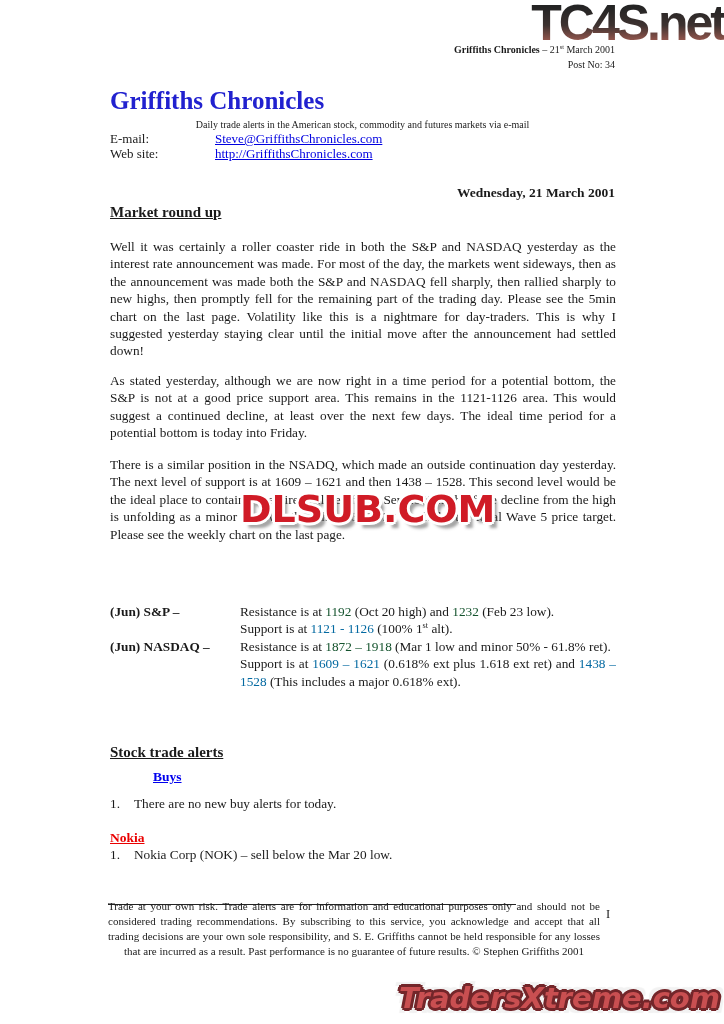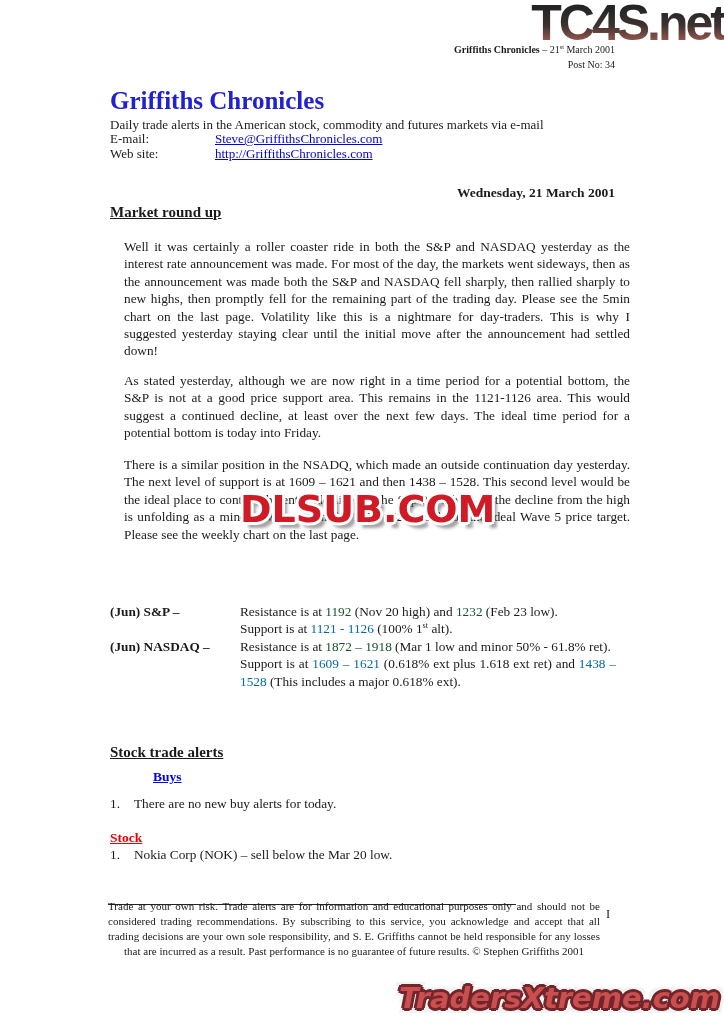--- a/index.html
+++ b/index.html
@@ -67,39 +67,39 @@
 
   
   .masthead { left: 110px; top: 87px; width: 505px; }
   .masthead-title {
     font-size: 25px;
     font-weight: 700;
     color: #2121cf;
     line-height: 28px;
     margin-bottom: 3px;
   }
-  .masthead-tagline { font-size: 13px; line-height: 14px; }
+  .masthead-tagline { font-size: 10px; line-height: 14px; text-align: center; }
   .contact-row { font-size: 13px; line-height: 14.5px; display: flex; }
   .contact-label { width: 105px; flex: 0 0 105px; }
   a.doc-link, .link { color: #0000e0; text-decoration: underline; }
 
   .dateline {
     left: 110px; top: 185px; width: 505px;
     text-align: right;
     font-weight: 700;
     font-size: 13.5px;
   }
   .section-heading {
     left: 110px;
     font-size: 15px;
     font-weight: 700;
     text-decoration: underline;
   }
   .para {
-    left: 124px; width: 506px;
+    left: 110px; width: 506px;
     font-size: 13.3px;
     line-height: 17.4px;
     text-align: justify;
     font-family: Liberation Serif, serif;
   }
 
   
   .levels { left: 110px; top: 603px; width: 506px; font-size: 13.3px; line-height: 17.4px; }
   .level-row { display: flex; }
   .level-label { flex: 0 0 130px; font-weight: 700; }
@@ -159,42 +159,42 @@
 <div class="abs para" style="top:238px;">Well it was certainly a roller coaster ride in both the S&amp;P and NASDAQ yesterday as the interest rate announcement was made. For most of the day, the markets went sideways, then as the announcement was made both the S&amp;P and NASDAQ fell sharply, then rallied sharply to new highs, then promptly fell for the remaining part of the trading day. Please see the 5min chart on the last page. Volatility like this is a nightmare for day-traders. This is why I suggested yesterday staying clear until the initial move after the announcement had settled down!</div>
 <div class="abs para" style="top:372px;">As stated yesterday, although we are now right in a time period for a potential bottom, the S&amp;P is not at a good price support area. This remains in the 1121-1126 area. This would suggest a continued decline, at least over the next few days. The ideal time period for a potential bottom is today into Friday.</div>
 <div class="abs para" style="top:456px;">There is a similar position in the NSADQ, which made an outside continuation day yesterday. The next level of support is at 1609 – 1621 and then 1438 – 1528. This second level would be the ideal place to contain the entire decline off the Sep 2000 high. If the decline from the high is unfolding as a minor 5 waves then the 1438-1528 would be the ideal Wave 5 price target. Please see the weekly chart on the last page.</div>
 
 <div class="abs dlsub-logo">DLSUB.COM</div>
 
 <div class="abs levels">
   <div class="level-row">
     <div class="level-label">(Jun) S&amp;P –</div>
     <div class="level-body">
-      <div><span>Resistance is at </span><span class="red">1192</span><span> (Nov 20 high) and </span><span class="red">1232</span><span> (Feb 23 low).</span></div>
+      <div><span>Resistance is at </span><span class="red">1192</span><span> (Oct 20 high) and </span><span class="red">1232</span><span> (Feb 23 low).</span></div>
       <div><span>Support is at </span><span class="blue">1121 - 1126</span><span> (100% 1</span><span class="sup">st</span><span> alt).</span></div>
     </div>
   </div>
   <div class="level-row">
     <div class="level-label">(Jun) NASDAQ –</div>
     <div class="level-body">
       <div><span>Resistance is at </span><span class="red">1872 – 1918</span><span> (Mar 1 low and minor 50% - 61.8% ret).</span></div>
       <div><span>Support is at </span><span class="blue">1609 – 1621</span><span> (0.618% ext plus 1.618 ext ret) and </span><span class="blue">1438 – 1528</span><span> (This includes a major 0.618% ext).</span></div>
     </div>
   </div>
 </div>
 
 <div class="abs section-heading" style="top:744px;">Stock trade alerts</div>
 
 <div class="abs sub-heading blue-h" style="top:769px;margin-left:43px;">Buys</div>
 <div class="abs alert-item" style="top:795px;">
   <span class="alert-num">1.</span>
   <span>There are no new buy alerts for today.</span>
 </div>
 
-<div class="abs sub-heading red-h" style="top:830px;">Stock</div>
+<div class="abs sub-heading red-h" style="top:830px;">Nokia</div>
 <div class="abs alert-item" style="top:846px;">
   <span class="alert-num">1.</span>
   <span>Nokia Corp (NOK) – sell below the Mar 20 low.</span>
 </div>
 
 <div class="abs footer-rule"></div>
 <div class="abs footer-text">Trade at your own risk. Trade alerts are for information and educational purposes only and should not be considered trading recommendations. By subscribing to this service, you acknowledge and accept that all trading decisions are your own sole responsibility, and S. E. Griffiths cannot be held responsible for any losses that are incurred as a result.  Past performance is no guarantee of future results.  © Stephen Griffiths 2001</div>
 <div class="abs page-number">I</div>
 
 <div class="abs tx-logo">TradersXtreme.com</div>

